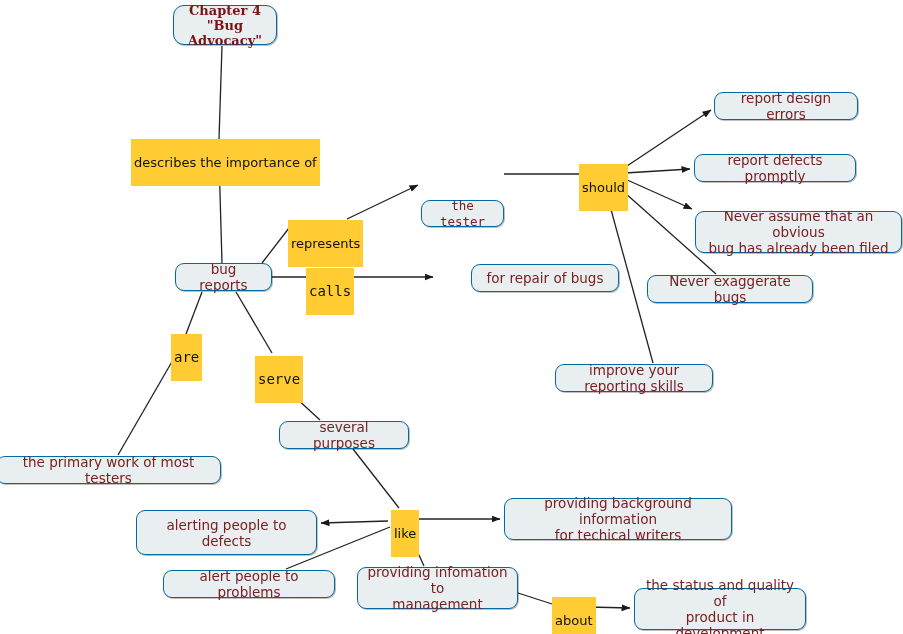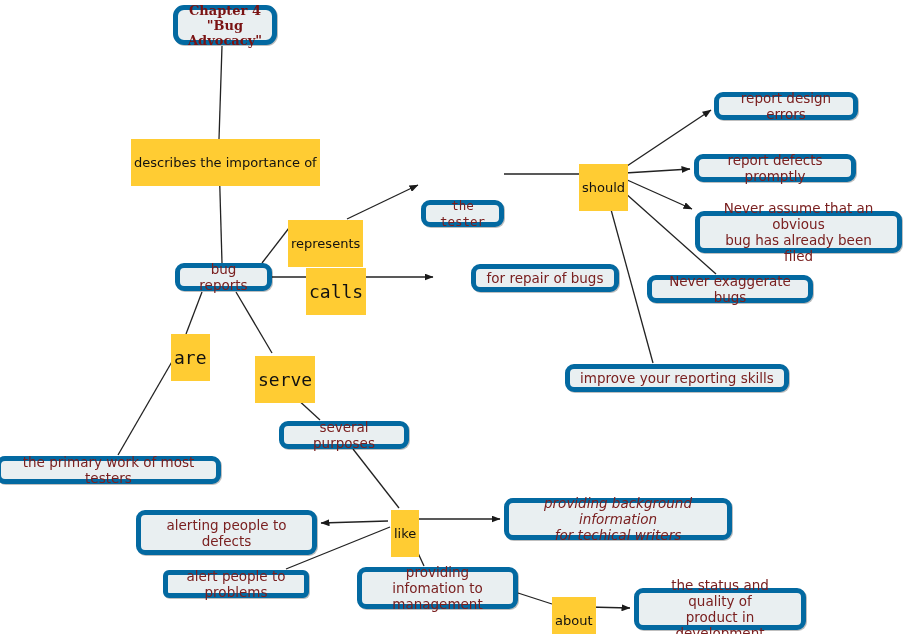--- a/index.html
+++ b/index.html
@@ -17,21 +17,21 @@
   #edges{
     position:absolute;
     left:0; top:0;
     width:903px; height:634px;
     pointer-events:none;
   }
   .node{
     position:absolute;
     box-sizing:border-box;
     background:#e9eff1;
-    border:5px solid #0369a1;
+    border:1px solid #0369a1;
     border-radius:9px;
     color:#7a2020;
     font-family:"DejaVu Sans", sans-serif;
     font-size:13.5px;
     line-height:16px;
     text-align:center;
     display:flex;
     align-items:center;
     justify-content:center;
     padding:3px 9px;
@@ -57,21 +57,21 @@
     background:#ffcc33;
     color:#111111;
     font-family:"DejaVu Sans", sans-serif;
     font-size:13px;
     line-height:15px;
     padding:16px 3px;
     white-space:nowrap;
   }
   .link-label.mono{
     font-family:"DejaVu Sans Mono", monospace;
-    font-size:18px;
+    font-size:14px;
   }
 </style>
 </head>
 <body>
 
 <div id="canvas">
 
   <svg id="edges" width="903" height="634" viewBox="0 0 903 634" xmlns="http://www.w3.org/2000/svg">
     <defs>
       <marker id="arrowhead" markerWidth="9" markerHeight="7" refX="8.5" refY="3.5" orient="auto" markerUnits="userSpaceOnUse">
@@ -109,26 +109,26 @@
       <div class="node title" style="left: 173px; top: 5px; width: 104px; height: 40px;">Chapter 4
 "Bug Advocacy"</div>
       <div class="node" style="left: 175px; top: 263px; width: 97px; height: 28px;">bug reports</div>
       <div class="node mono" style="left: 421px; top: 160px; width: 83px; height: 27px;">the tester</div>
       <div class="node" style="left: 437px; top: 264px; width: 148px; height: 28px; margin-left: 34px;">for repair of bugs</div>
       <div class="node" style="left: 714px; top: 92px; width: 144px; height: 28px;">report design errors</div>
       <div class="node" style="left: 694px; top: 154px; width: 162px; height: 28px;">report defects promptly</div>
       <div class="node" style="left: 695px; top: 211px; width: 207px; height: 42px;">Never assume that an obvious
 bug has already been filed</div>
       <div class="node" style="left: 647px; top: 275px; width: 166px; height: 28px;">Never exaggerate bugs</div>
-      <div class="node" style="left: 555px; top: 364px; width: 224px; height: 28px; margin-left: 10px;">improve your reporting skills</div>
+      <div class="node" style="left: 555px; top: 364px; width: 158px; height: 28px;">improve your reporting skills</div>
       <div class="node" style="left: -4px; top: 456px; width: 225px; height: 28px;">the primary work of most testers</div>
       <div class="node" style="left: 279px; top: 421px; width: 130px; height: 28px;">several purposes</div>
       <div class="node" style="left: 136px; top: 510px; width: 181px; height: 45px;">alerting people to defects</div>
-      <div class="node" style="left: 163px; top: 570px; width: 146px; height: 28px; border-radius: 6px;">alert people to problems</div>
-      <div class="node" style="left: 504px; top: 498px; width: 228px; height: 42px; font-style: italic;">providing background information
+      <div class="node" style="left: 163px; top: 570px; width: 172px; height: 28px;">alert people to problems</div>
+      <div class="node" style="left: 504px; top: 498px; width: 228px; height: 42px;">providing background information
 for techical writers</div>
       <div class="node" style="left: 357px; top: 567px; width: 161px; height: 42px;">providing infomation to
 management</div>
       <div class="node" style="left: 634px; top: 588px; width: 172px; height: 42px;">the status and quality of
 product  in development</div>
     </div>
   <div id="label-layer">
       <div class="link-label" style="left: 131px; top: 139px;">describes the importance of</div>
       <div class="link-label" style="left: 288px; top: 220px;">represents</div>
       <div class="link-label mono" style="left: 306px; top: 268px;">calls</div>

